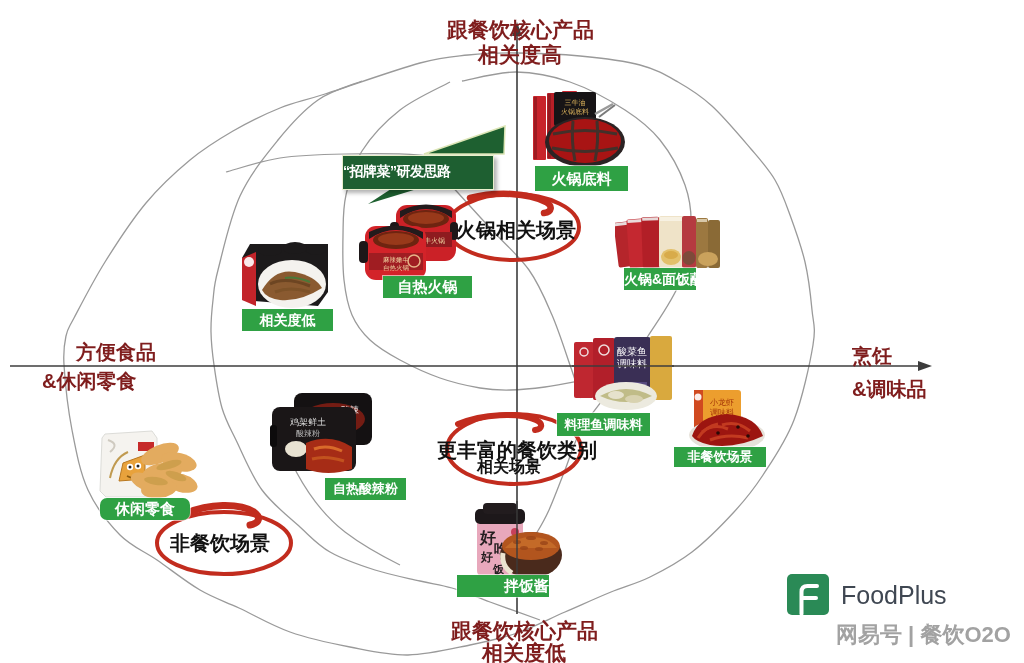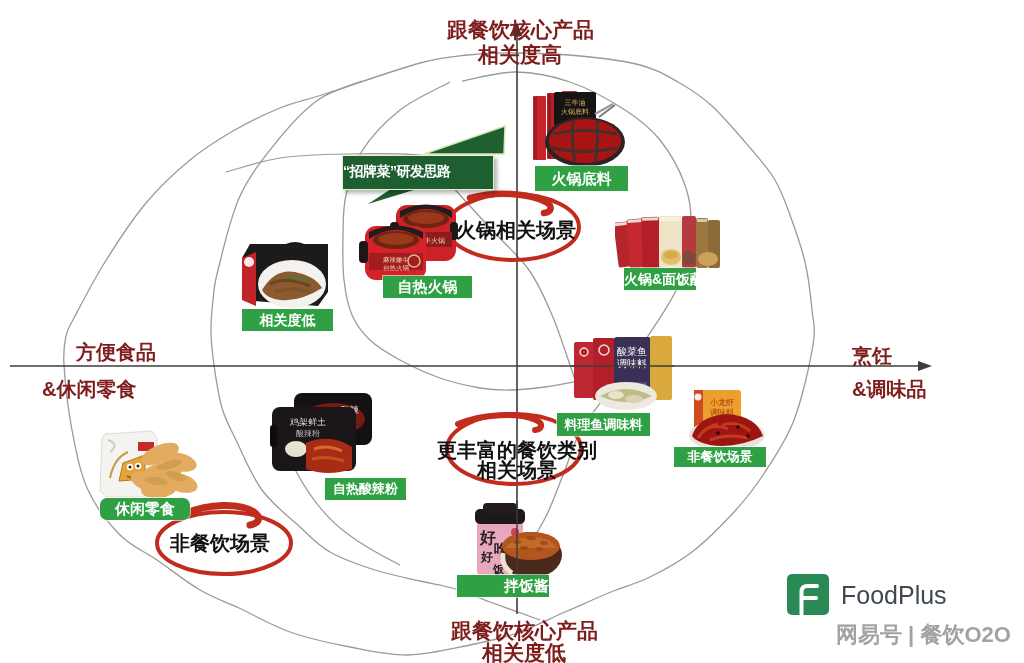--- a/index.html
+++ b/index.html
@@ -256,27 +256,27 @@
 <div class="lbl" style="left:674px;top:447px;width:92px;height:20px;font-size:13px;line-height:20px;">非餐饮场景</div>
 <div class="lbl" style="left:325px;top:478px;width:81px;height:22px;font-size:13px;line-height:22px;">自热酸辣粉</div>
 <div class="lbl" style="left:100px;top:498px;width:90px;height:22px;font-size:15px;line-height:22px;border-radius:7px;">休闲零食</div>
 <div class="lbl" style="left:457px;top:575px;width:92px;height:22px;font-size:15px;line-height:22px;text-align:right;">拌饭酱</div>
 
 <div class="t" style="left:447px;top:16px;font-size:21px;letter-spacing:0px;">跟餐饮核心产品</div>
 <div class="t" style="left:478px;top:41px;font-size:21px;">相关度高</div>
 <div class="t" style="left:451px;top:617px;font-size:21px;">跟餐饮核心产品</div>
 <div class="t" style="left:482px;top:639px;font-size:21px;">相关度低</div>
 <div class="t" style="left:41px;top:339px;font-size:20px;margin-left:35px;">方便食品</div>
-<div class="t" style="left:42px;top:368px;font-size:20px;margin-top:8px;">&amp;休闲零食</div>
+<div class="t" style="left:42px;top:368px;font-size:20px;">&amp;休闲零食</div>
 <div class="t" style="left:852px;top:343px;font-size:20px;">烹饪</div>
 <div class="t" style="left:852px;top:376px;font-size:20px;">&amp;调味品</div>
 
 <div class="blk" style="left:456px;top:217px;font-size:20px;">火锅相关场景</div>
 <div class="blk" style="left:437px;top:437px;font-size:20px;">更丰富的餐饮类别</div>
-<div class="blk" style="left:477px;top:457px;font-size:20px;">相关场景</div>
+<div class="blk" style="left:477px;top:457px;font-size:16px;">相关场景</div>
 <div class="blk" style="left:170px;top:530px;font-size:20px;">非餐饮场景</div>
 
 <svg width="250" height="90" viewBox="0 0 250 90" style="left:780px;top:565px;">
   <rect x="7" y="9" width="42" height="41" rx="5" fill="#2a8a56"></rect>
   <path d="M 21.5,49 L 21.5,27 Q 21.5,21 27.5,21 L 37,21" fill="none" stroke="#fff" stroke-width="4" stroke-linecap="round"></path>
   <path d="M 23,33 L 36,33" fill="none" stroke="#fff" stroke-width="4" stroke-linecap="round"></path>
   <text x="61" y="39" font-size="25" fill="#3f4752" font-family="Liberation Sans">FoodPlus</text>
 </svg>
 
 <div style="position:absolute;left:836px;top:620px;font-size:22px;font-weight:bold;color:#a2a2a2;

